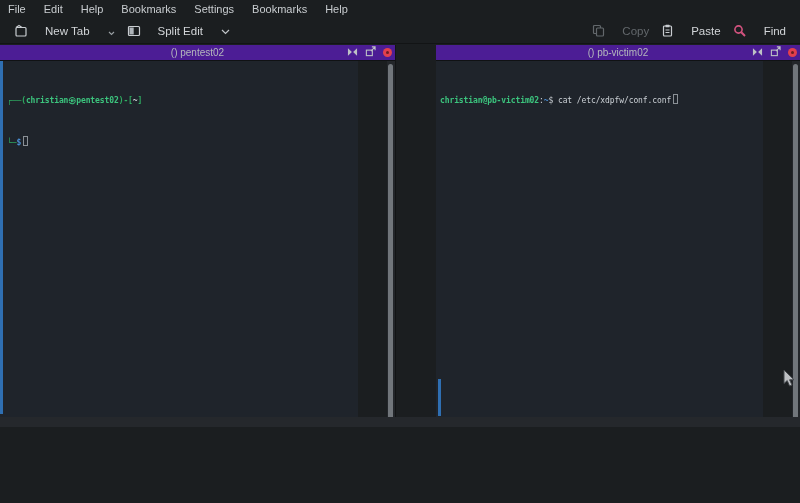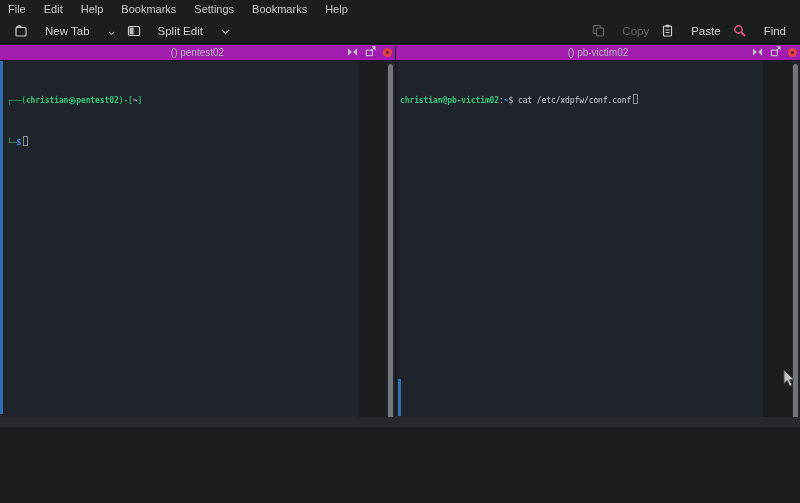--- a/index.html
+++ b/index.html
@@ -30,24 +30,24 @@
   .tbtn { display: flex; align-items: center; gap: 17px; color: #d2d5d8; padding: 3px 6px; }
   .tbtn.disabled { color: #63686c; text-align: center; }
   .tbtn svg { display: block; }
   .toolbar .spacer { flex: 1; }
   .chev { margin-left: 1px; margin-top: 6px; }
 
   
   .main { position: absolute; top: 45px; left: 0; right: 0; bottom: 10px; display: flex; }
   .pane { display: flex; flex-direction: column; position: relative; }
   .pane-left { width: 396px; border-right: 1px solid #121415; }
-  .pane-right { flex: 1; }
+  .pane-right { flex: 1; margin-left: 40px; }
 
   .pane-header {
-    height: 16px; background: #a21caf; border-bottom: 1px solid #101214;
+    height: 16px; background: #4c1d95; border-bottom: 1px solid #101214;
     display: flex; align-items: center; position: relative;
     font-size: 10px; color: #b4b8bc;
   }
   .pane-title { position: absolute; left: 0; right: 0; text-align: center; }
   .hdr-icons { position: absolute; right: 3px; top: 0; bottom: 0; display: flex; align-items: center; gap: 7px; }
   .close-dot { width: 9px; height: 9px; border-radius: 50%; background: #e2404d; display: flex; align-items: center; justify-content: center; }
   .close-dot i { width: 3px; height: 3px; border-radius: 50%; background: #6d1d26; display: block; }
 
   .pane-body { flex: 1; display: flex; position: relative; gap: 29px; }
   .terminal {

